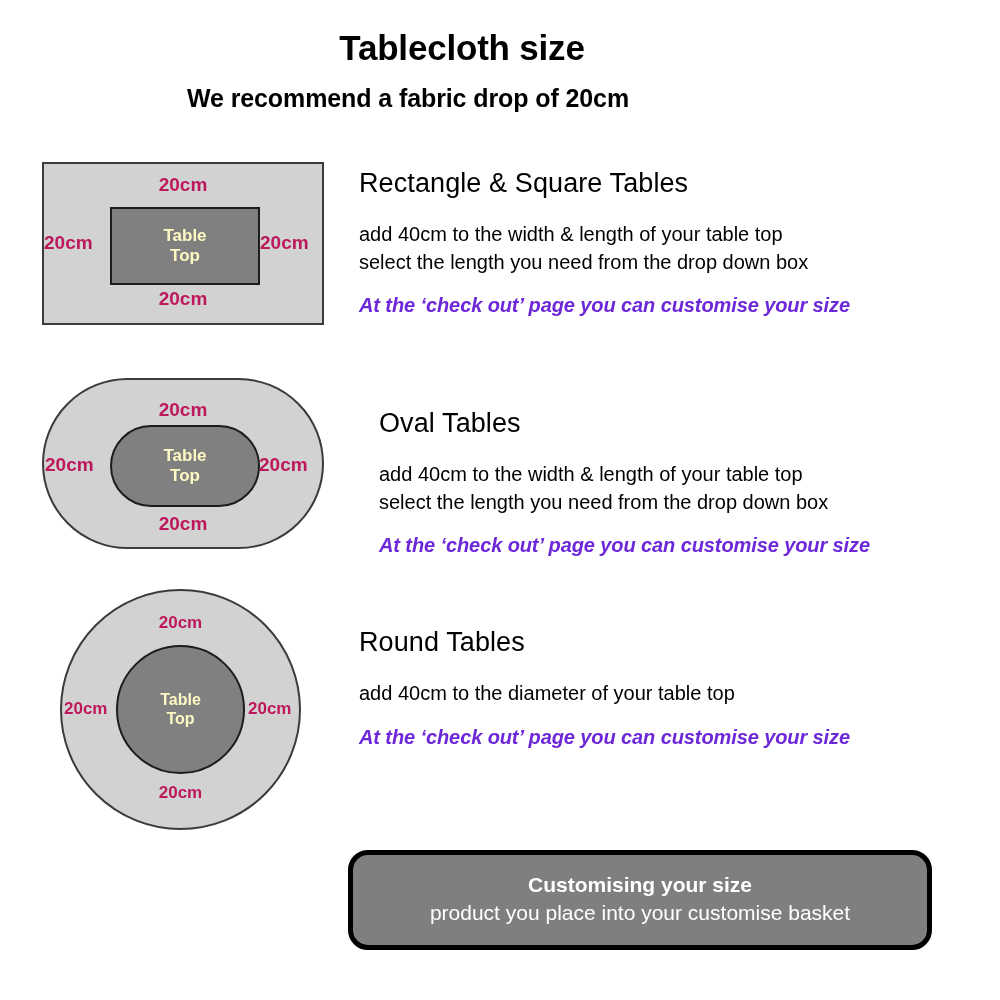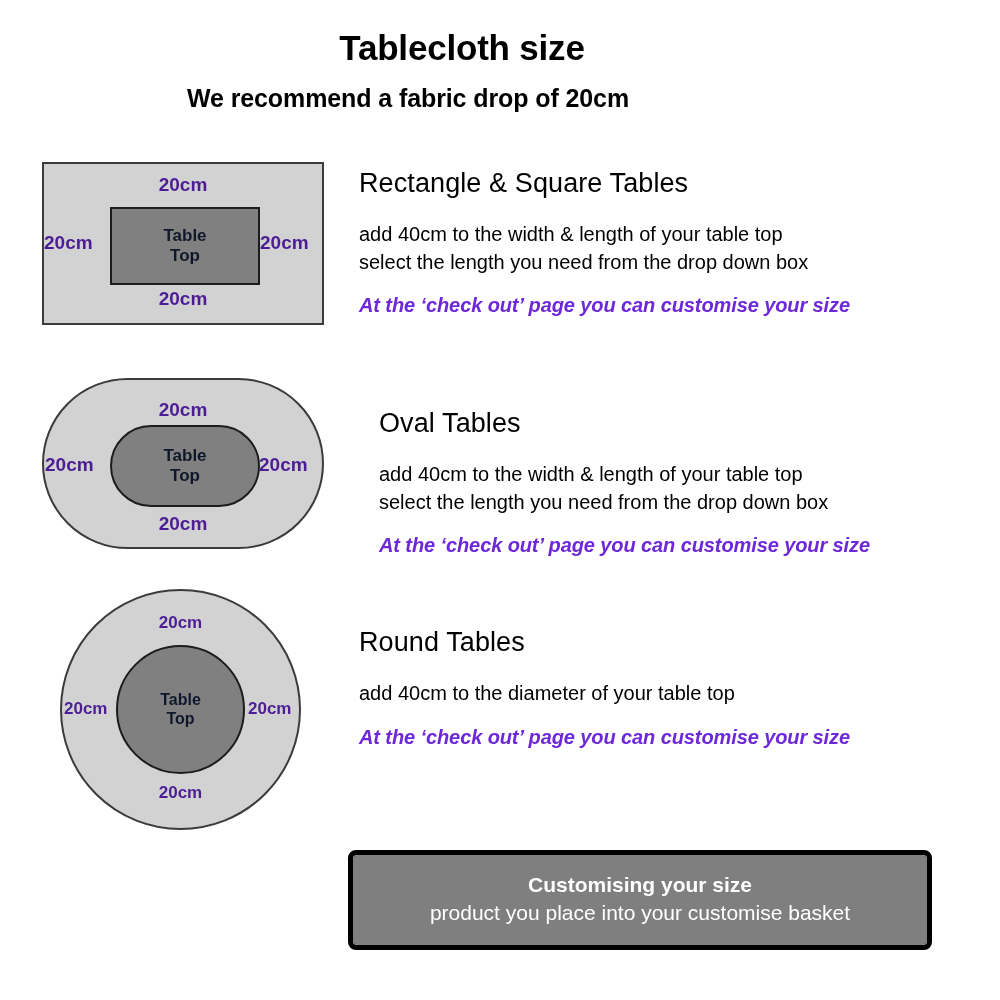--- a/index.html
+++ b/index.html
@@ -49,21 +49,21 @@
   }
   .tabletop {
     position: absolute;
     box-sizing: border-box;
     border: 2px solid #1c1c1c;
     background: #808080;
     display: flex;
     flex-direction: column;
     align-items: center;
     justify-content: center;
-    color: #0f172a;
+    color: #fef9c3;
     font-weight: bold;
     line-height: 1.18;
   }
   .tabletop .tt-line { display: block; }
 
   
   #rect-diagram {
     left: 42px;
     top: 162px;
     width: 282px;
@@ -108,21 +108,21 @@
     width: 129px;
     height: 129px;
     border-radius: 50%;
     font-size: 16px;
   }
 
   
   .cm-label {
     position: absolute;
     font-weight: bold;
-    color: #4c1d95;
+    color: #be185d;
     white-space: nowrap;
     z-index: 5;
   }
   .cm-top, .cm-bottom {
     text-align: center;
   }
 
   
   #rect-cm-top    { left: 42px;  top: 174px; width: 282px; font-size: 19px; }
   #rect-cm-bottom { left: 42px;  top: 288px; width: 282px; font-size: 19px; }
@@ -174,21 +174,21 @@
   
   #custom-callout {
     position: absolute;
     left: 348px;
     top: 850px;
     width: 584px;
     height: 100px;
     box-sizing: border-box;
     background: #7f7f7f;
     border: 5px solid #000000;
-    border-radius: 8px;
+    border-radius: 20px;
     display: flex;
     flex-direction: column;
     align-items: center;
     justify-content: center;
     color: #ffffff;
     text-align: center;
     padding: 0 18px;
   }
   .callout-title {
     font-size: 21px;

